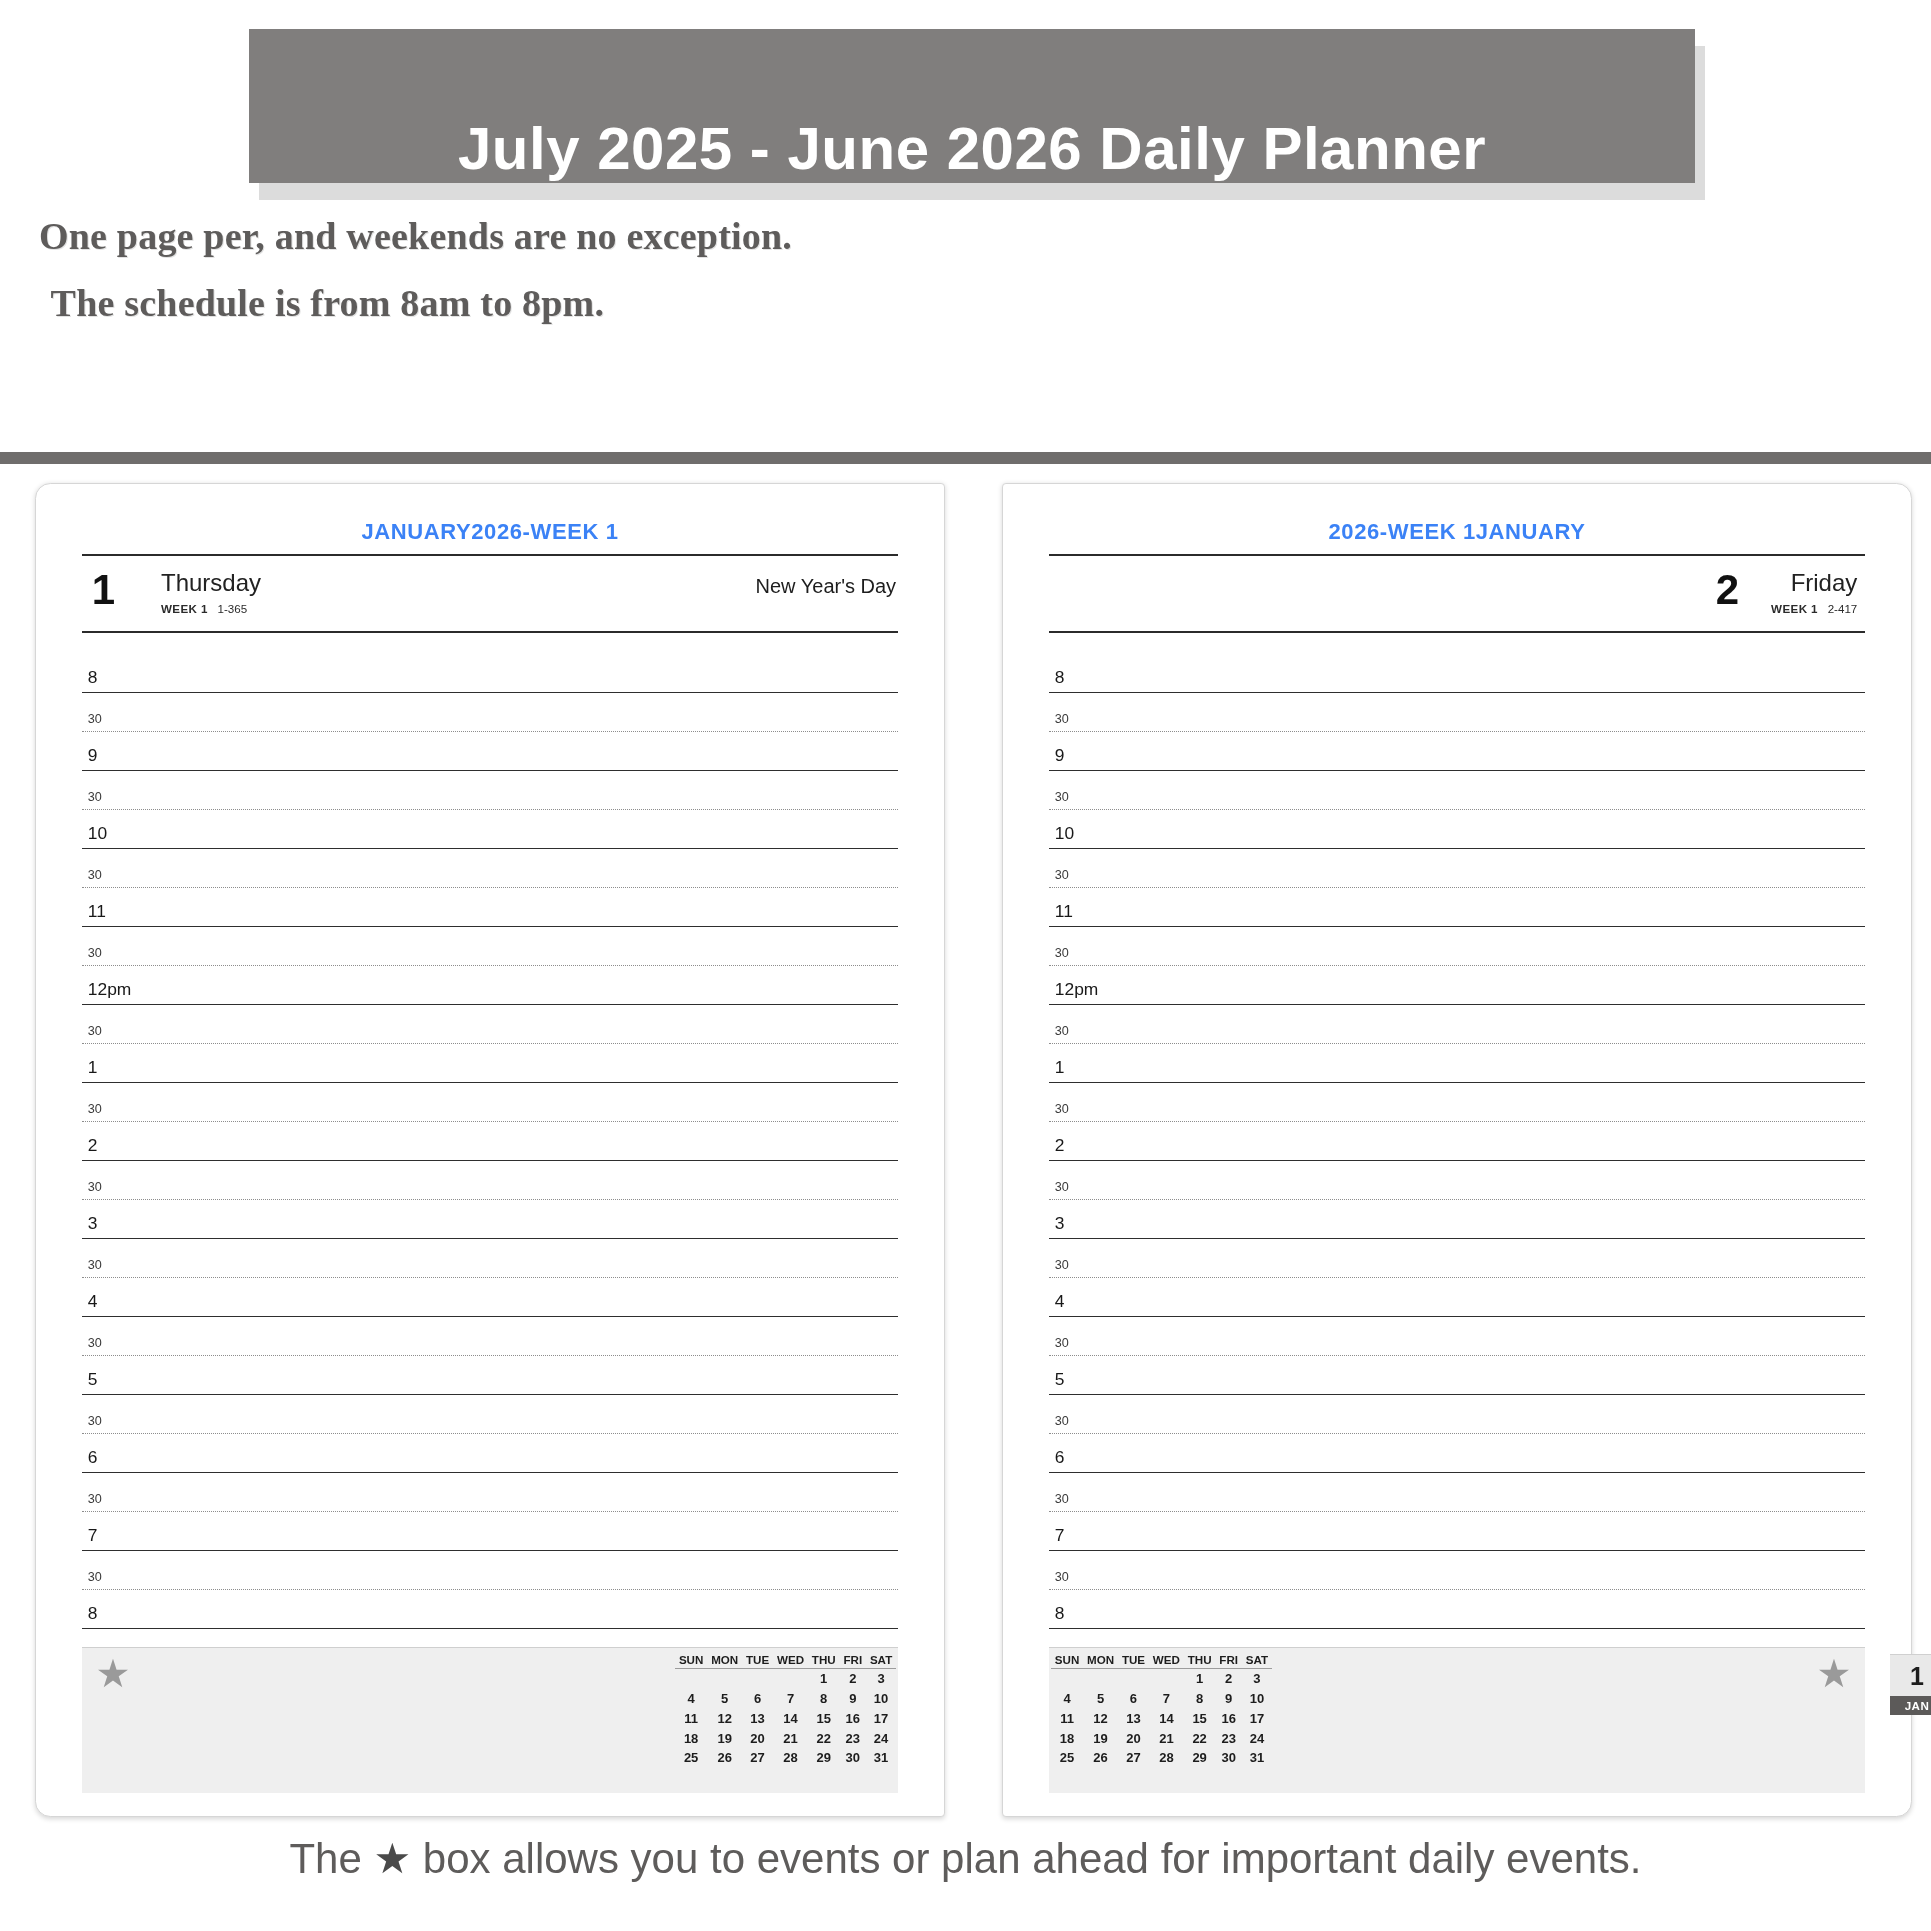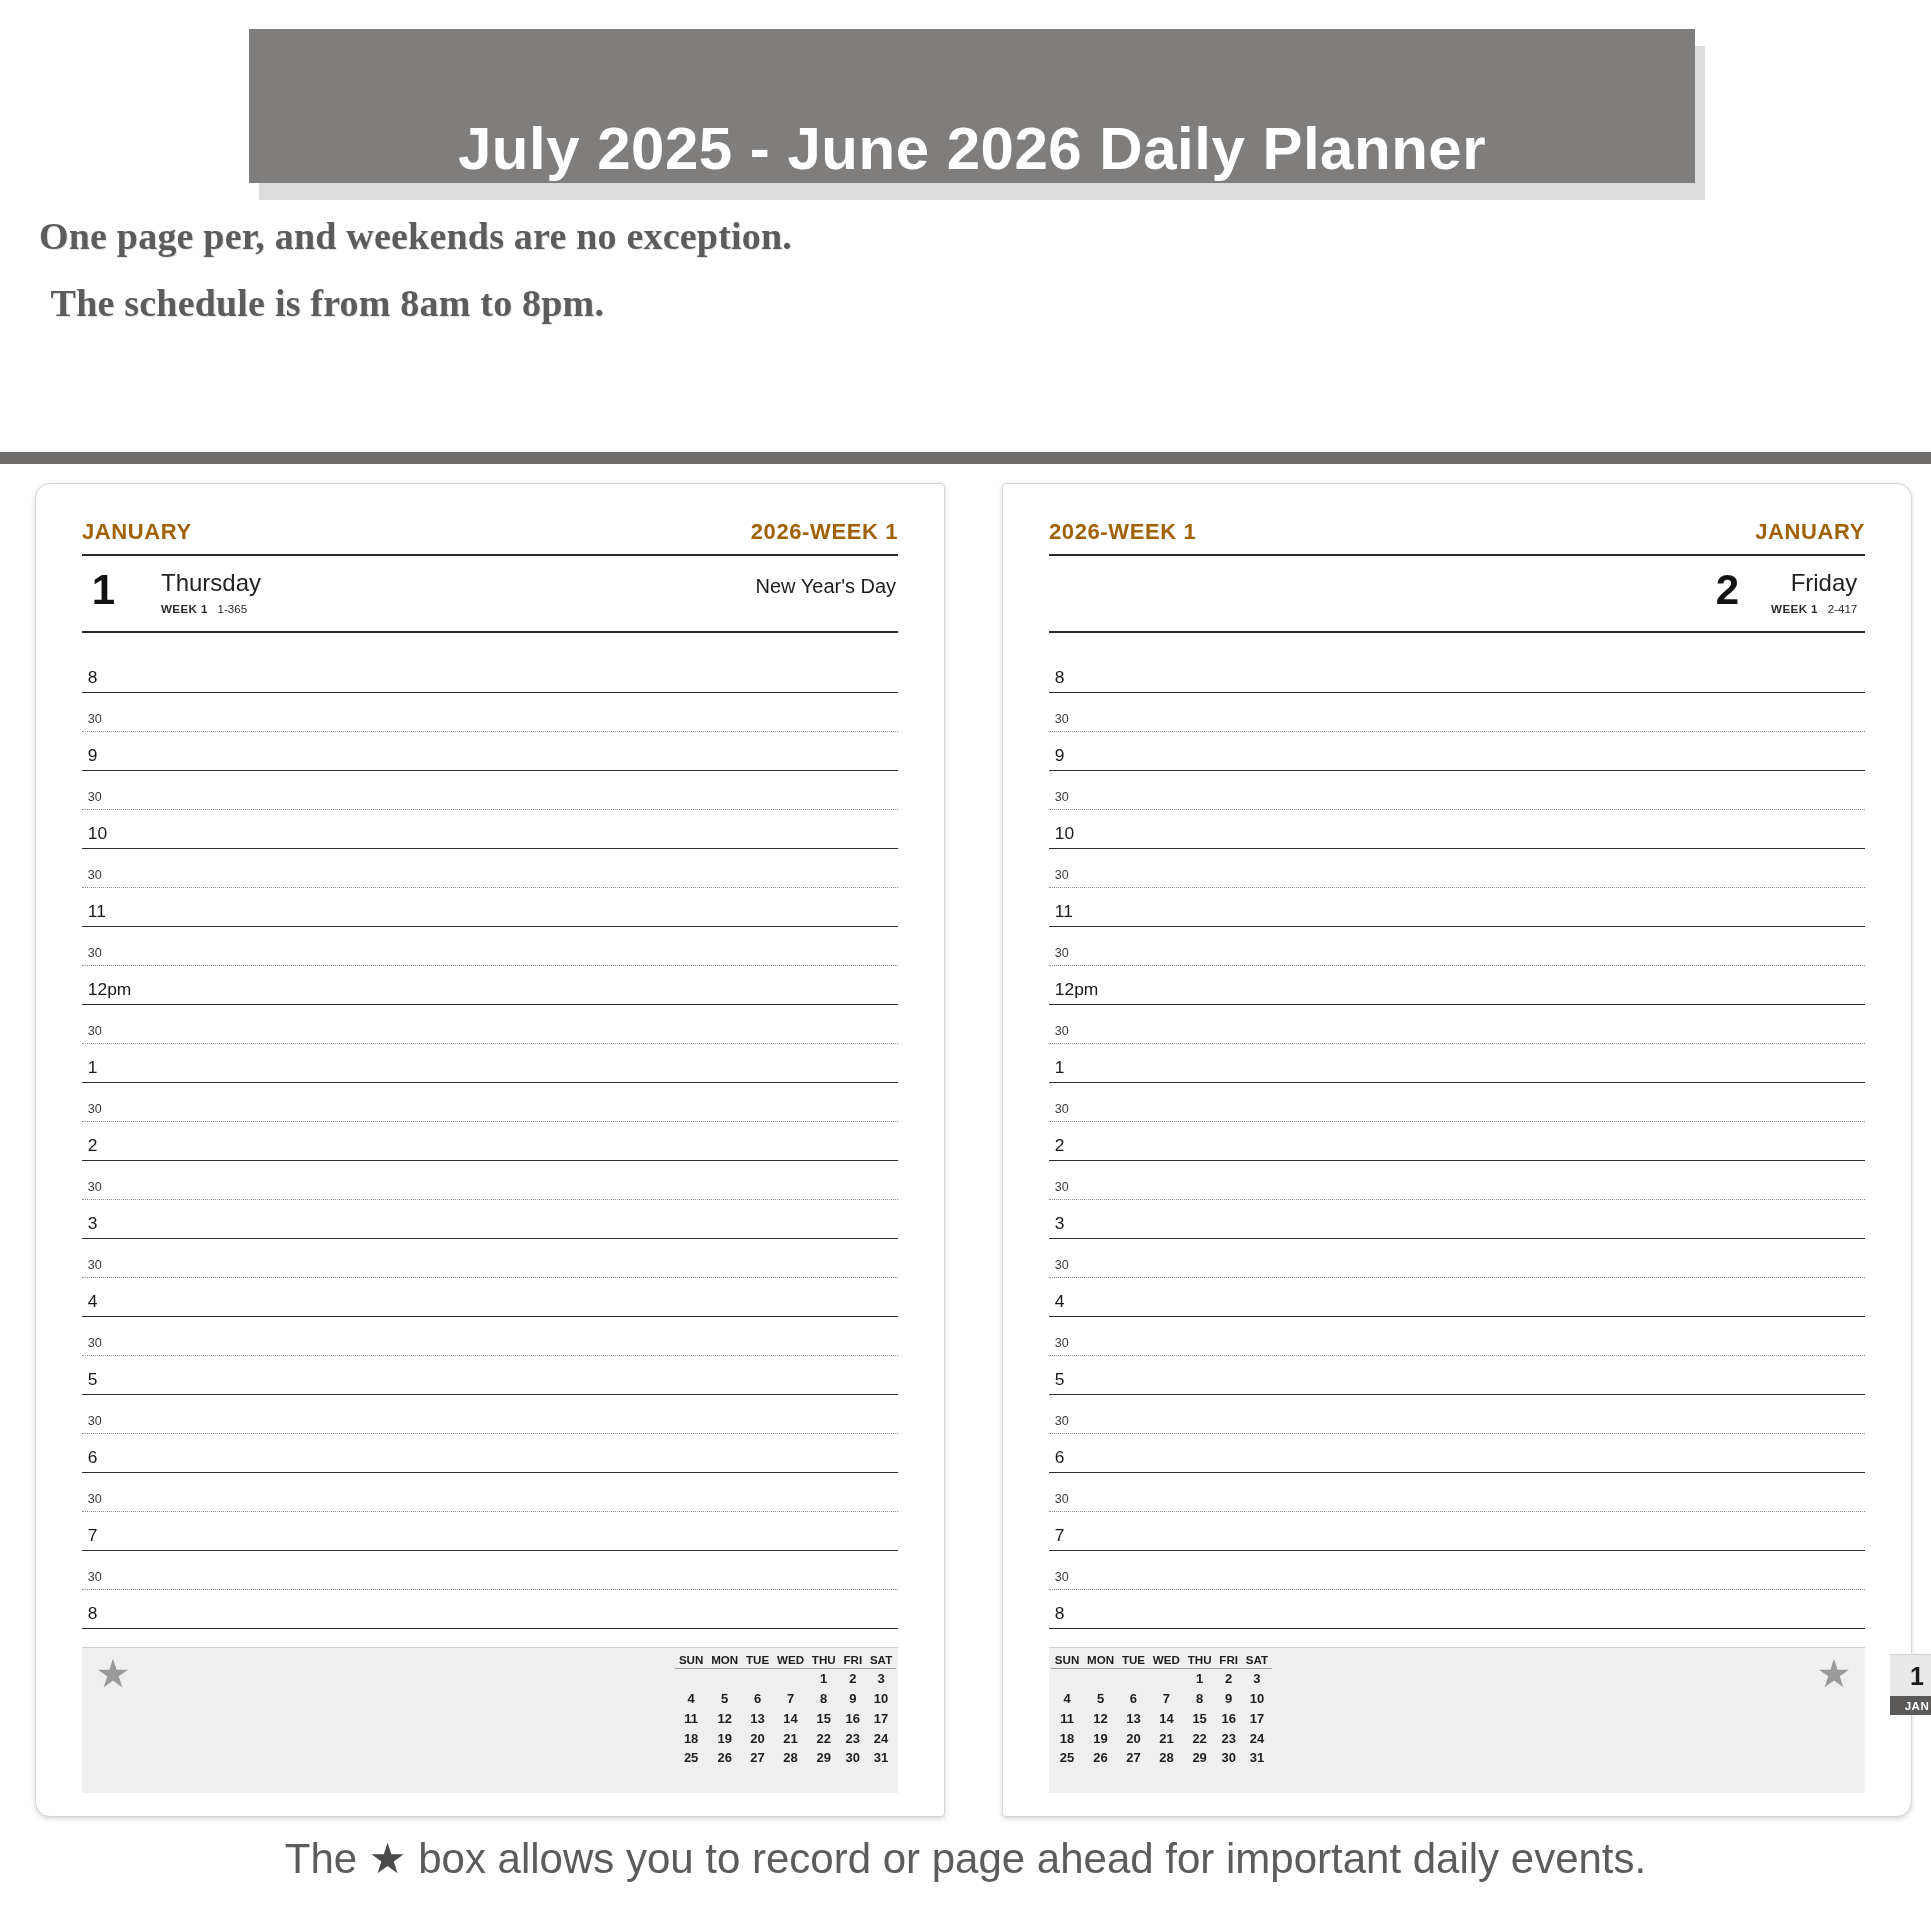--- a/index.html
+++ b/index.html
@@ -100,24 +100,24 @@
 
   
   .hdr {
     position: absolute;
     top: 35px;
     left: 46px;
     right: 46px;
     height: 33px;
     display: flex;
     align-items: flex-start;
-    justify-content: space-between;
+    justify-content: center;
     font-size: 22px;
     font-weight: bold;
-    color: #a16207;
+    color: #3b82f6;
     letter-spacing: 0.6px;
   }
   .hdr-rule {
     position: absolute;
     top: 70px;
     left: 46px;
     right: 46px;
     height: 1.9px;
     background: #2b2b2b;
   }
@@ -643,17 +643,17 @@
     </div>
 
     <div class="edge-tab">
       <div class="num">1</div>
       <div class="mon">JAN</div>
     </div>
 
   </div>
 
   <div class="caption">
-    <span>The </span><span class="starglyph">★</span><span> box allows you to record or page ahead for important daily events.</span>
+    <span>The </span><span class="starglyph">★</span><span> box allows you to events or plan ahead for important daily events.</span>
   </div>
 
 </div>
 
 
 </body></html>

